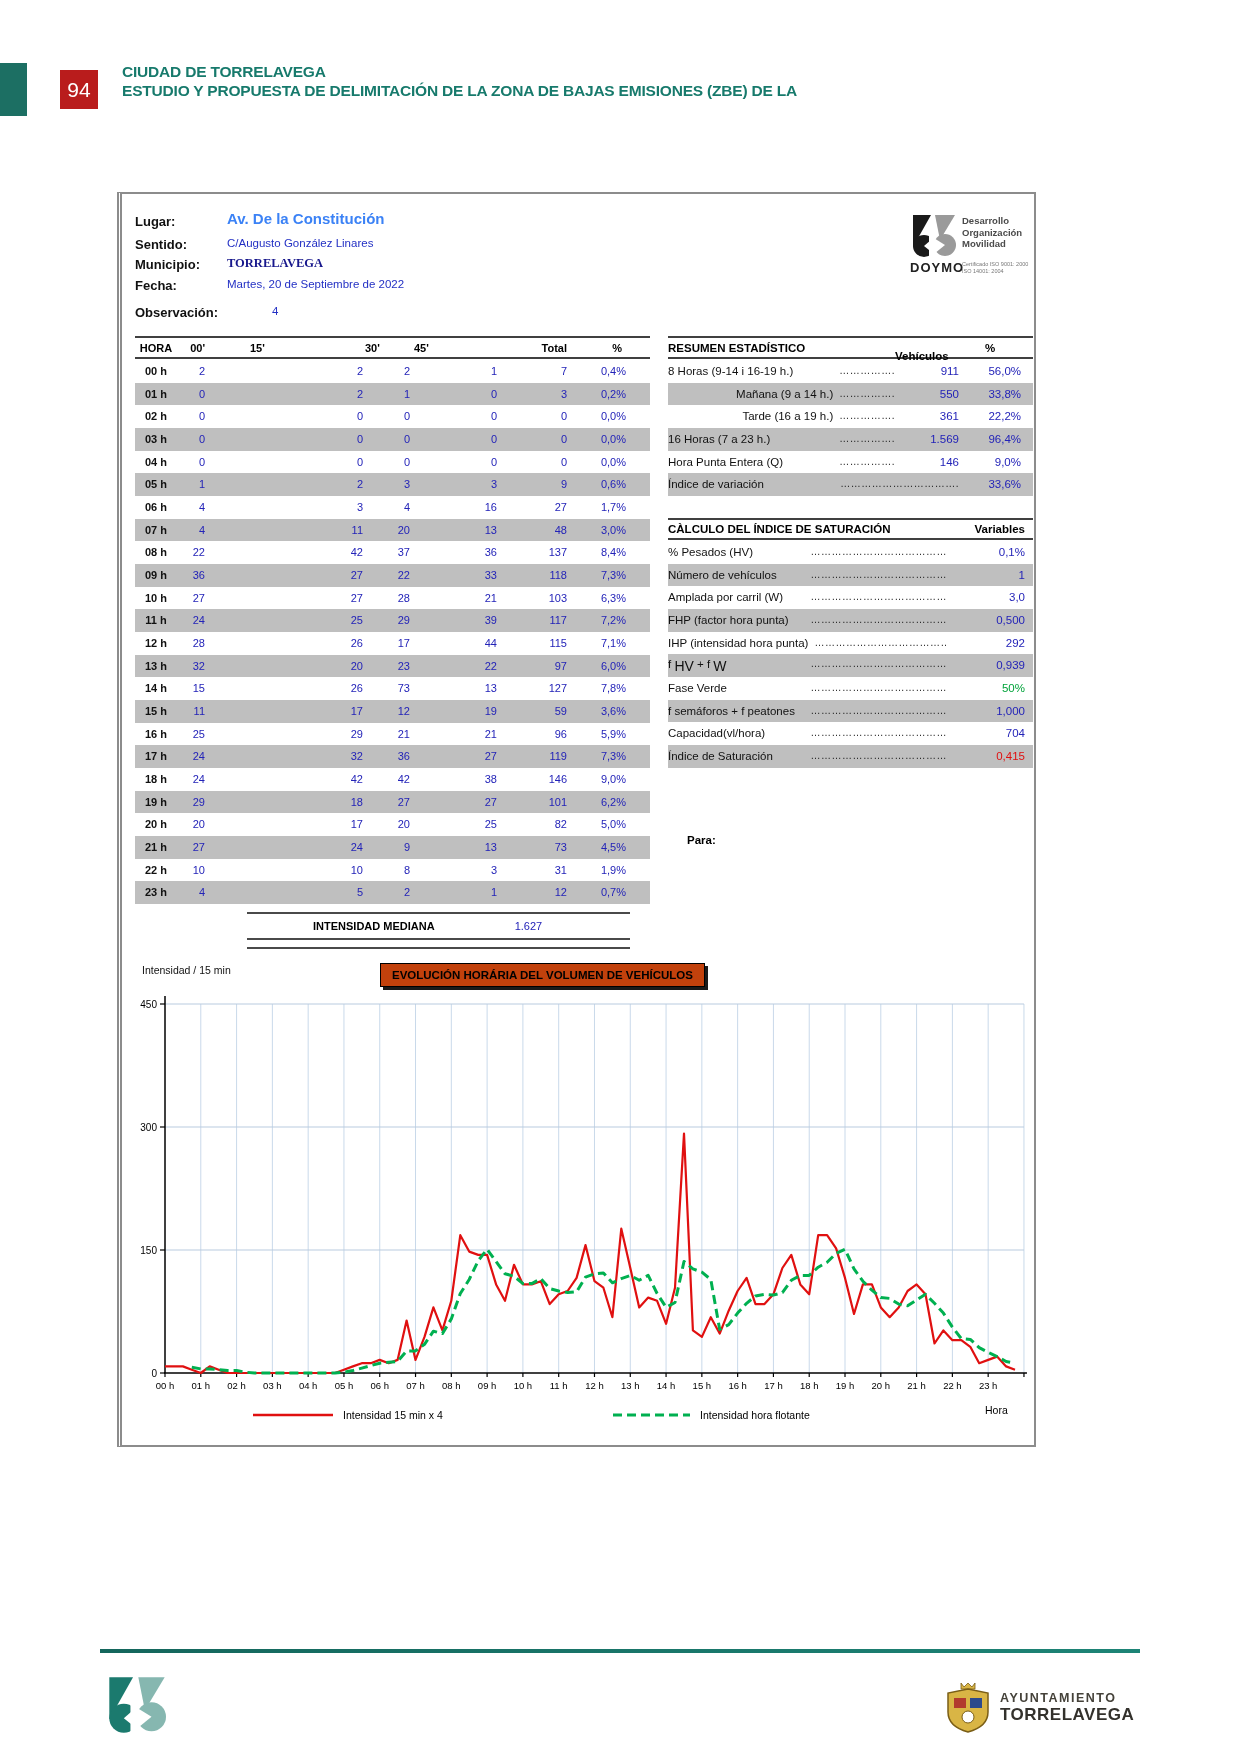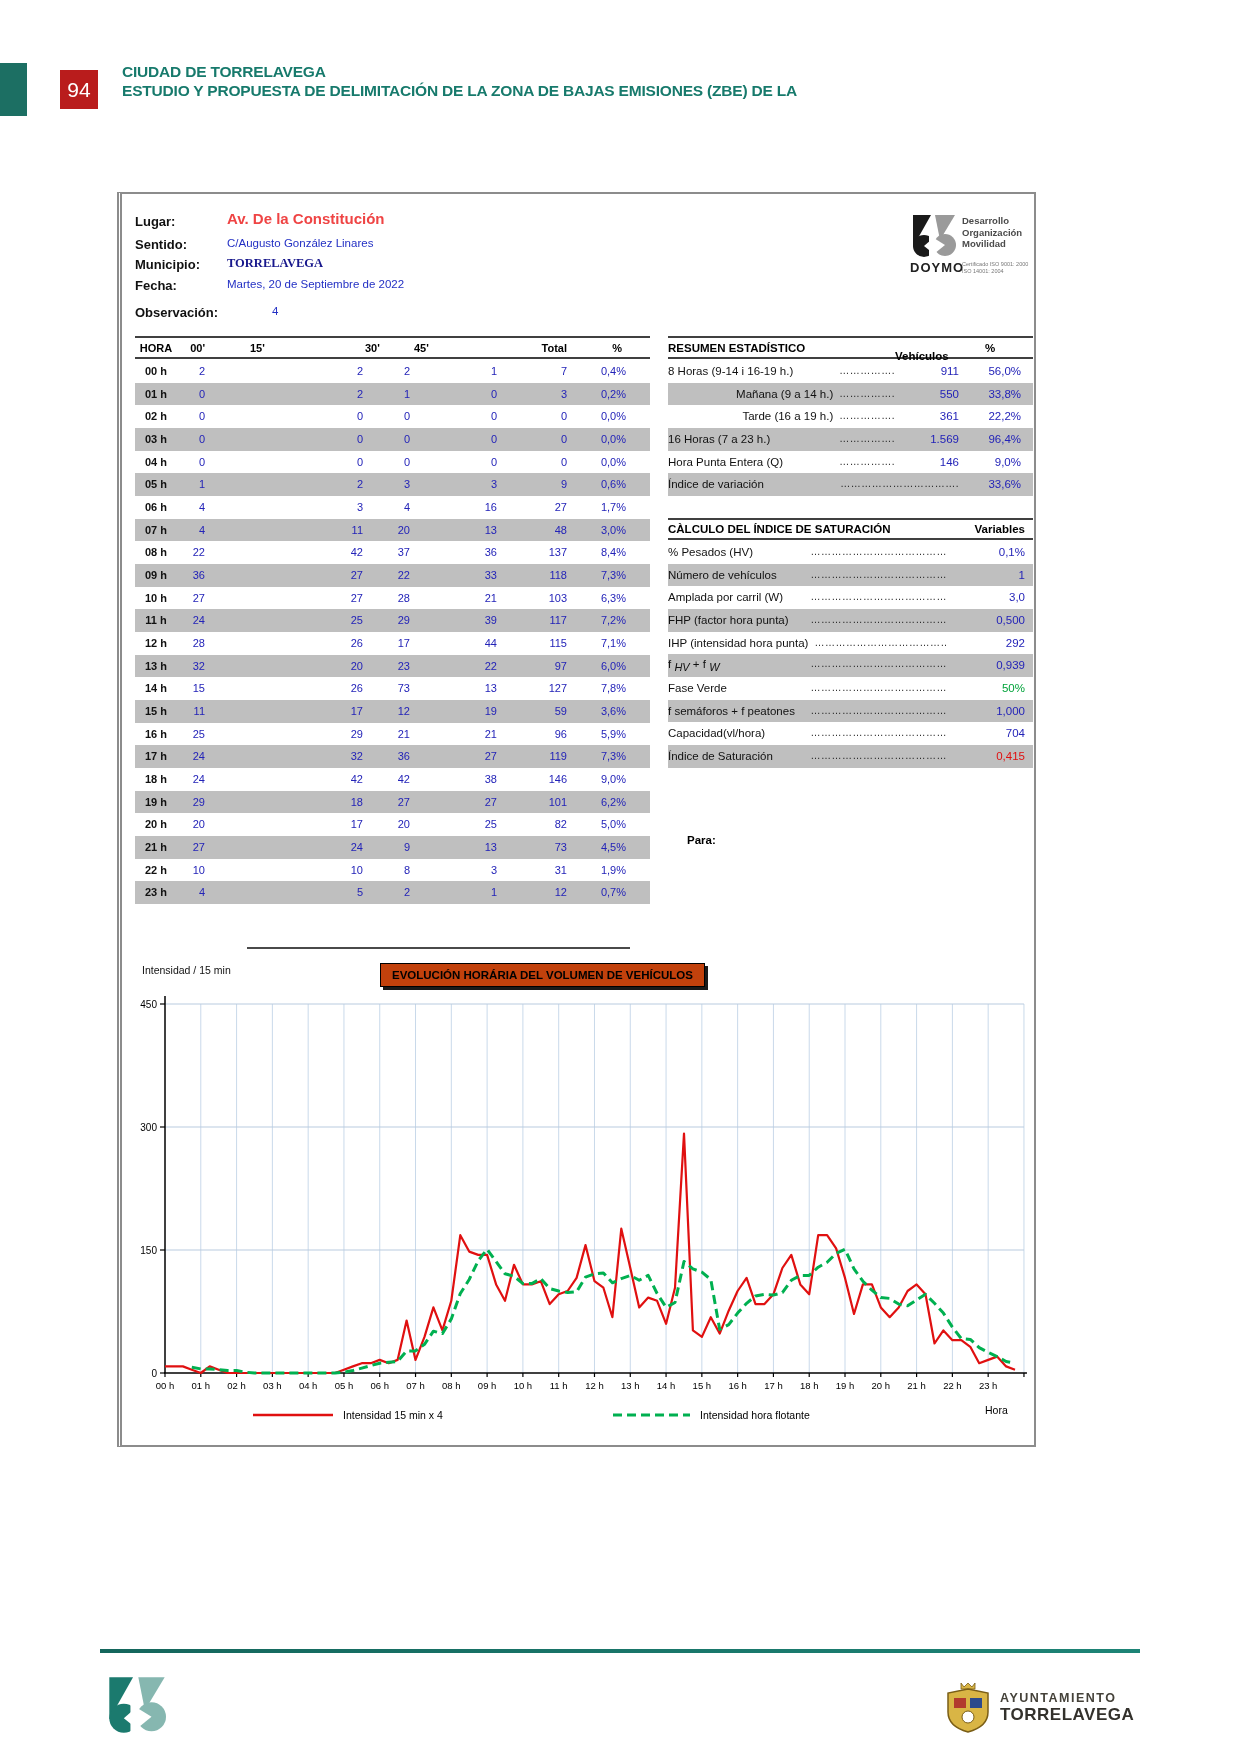--- a/index.html
+++ b/index.html
@@ -13,21 +13,21 @@
   .doc-title { position:absolute; left:122px; top:62px; width:780px; color:#177a6c;
                font-size:15.5px; font-weight:700; line-height:19px; letter-spacing:-0.2px; }
 
   
   .main-box { position:absolute; left:117px; top:192px; width:919px; height:1255px;
               border:2px solid #8c8c8c; border-left:5px double #8c8c8c; background:#fff; }
 
   
   .info-label { position:absolute; left:13px; font-size:13px; font-weight:700; color:#111; white-space:nowrap; }
   .info-value { position:absolute; left:105px; font-size:11.5px; color:#2330c4; white-space:nowrap; }
-  .lugar-value { font-size:15px; font-weight:700; color:#ef4444; }
+  .lugar-value { font-size:15px; font-weight:700; color:#3b82f6; }
   .municipio-value { font-family:"Liberation Serif", serif; font-weight:700; font-size:12.5px; color:#17178c; }
   .obs-value { left:150px; }
 
   
   .doymo { position:absolute; left:780px; top:14px; width:150px; height:70px; }
   .doymo-mark { position:absolute; left:10px; top:6px; }
   .doymo-lines { position:absolute; left:60px; top:7px; font-size:9.5px; font-weight:700; color:#4b4b4b; line-height:11.5px; }
   .doymo-name { position:absolute; left:8px; top:52px; font-size:13px; font-weight:700; color:#222; letter-spacing:1px; }
   .doymo-cert { position:absolute; left:60px; top:53px; font-size:5.5px; color:#777; line-height:6.5px; }
 
@@ -66,21 +66,21 @@
   .rrow.shaded { background:#bfbfbf; }
   .rrow .lbl { flex:1; display:flex; white-space:nowrap; overflow:hidden; color:#111; }
   .rrow .lbl .spacer { flex:1; }
   .rrow .dots { font-size:10px; letter-spacing:0.5px; color:#222; }
   .rrow .dots.fill { flex:1; overflow:hidden; text-align:right; margin-left:6px; }
   .rrow .dots.fixed { margin-left:6px; }
   .rrow .veh { width:64px; text-align:right; color:#2323b8; }
   .rrow .pctv { width:62px; text-align:right; color:#2323b8; }
   .rrow .val { width:78px; text-align:right; color:#2323b8; }
   .rrow .val.green { color:#00a33a; } .rrow .val.red { color:#e01010; }
-  sub.fsub { font-size:11px;font-style:italic; }
+  sub.fsub { font-size:14px; }
 
   .sat-head { position:absolute; left:546px; top:324px; width:365px; height:22px;
               border-top:2px solid #404040; border-bottom:2px solid #404040;
               display:flex; align-items:center; font-weight:700; font-size:11.5px; padding-right:8px; }
   .sat-head .sat-title { flex:1; }
   .sat-head .col-var { width:78px; text-align:right; }
   .sat-rows { position:absolute; left:546px; top:347px; width:365px; }
   .sat-rows .rrow { padding-right:8px; }
 
   .para { position:absolute; left:548px; top:640px; font-weight:700; font-size:11.5px;padding-left:17px; }
@@ -368,20 +368,24 @@
           <span class="hora">23 h</span>
           <span class="num">4</span>
           <span class="num">5</span>
           <span class="num">2</span>
           <span class="num">1</span>
           <span class="num">12</span>
           <span class="pct">0,7%</span>
         </div>
       </div>
 
+    <div class="im-row">
+      <span class="im-label">INTENSIDAD MEDIANA</span>
+      <span class="im-value">1.627</span>
+    </div>
     <div class="im-line2"></div>
 
     <div class="res-head">
       <span class="res-title">RESUMEN ESTADÍSTICO</span>
       <span class="col-veh">Vehículos</span>
       <span class="col-pct">%</span>
     </div>
     <div class="res-rows">
         <div class="rrow">
           <span class="lbl">

